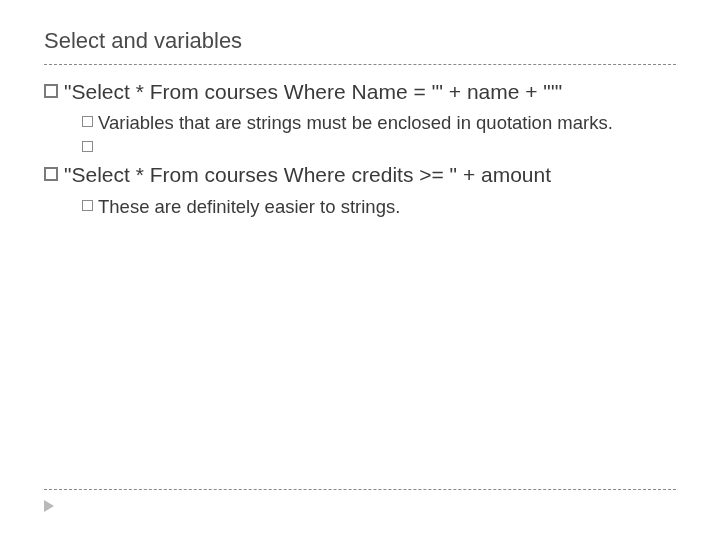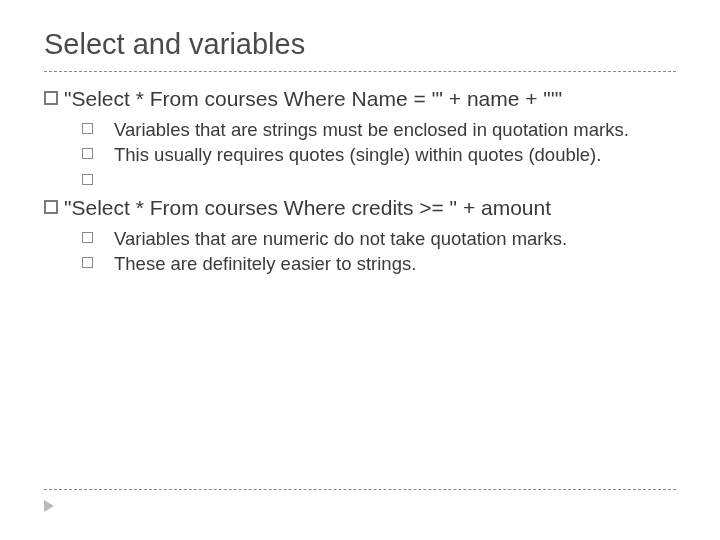--- a/index.html
+++ b/index.html
@@ -4,36 +4,36 @@
 <style>
   * { margin: 0; padding: 0; box-sizing: border-box; }
   html, body { width: 720px; height: 540px; background: #fff; font-family: Arial, Helvetica, sans-serif; color: #3a3a3a; }
   .slide {
     width: 720px;
     height: 540px;
     padding: 28px 44px 36px 44px;
     position: relative;
   }
   .title {
-    font-size: 29px;
+    font-size: 22px;
     font-weight: 400;
     color: #4a4a4a;
     padding-bottom: 10px;
     border-bottom: 1px dashed #888;
     margin-bottom: 14px;
   }
   .content { font-size: 20px; line-height: 1.25; }
   .lvl1 { display: flex; align-items: flex-start; margin-bottom: 4px; }
   .lvl1 .bullet-box {
     width: 14px; height: 14px; border: 2px solid #7a7a7a; flex: 0 0 auto;
     margin-top: 5px; margin-right: 6px;
   }
   .lvl1 .text { font-size: 21px; color: #3a3a3a; }
   .sub-group { padding-left: 38px; margin-top: 6px; margin-bottom: 10px; }
-  .lvl2 { display: flex; align-items: flex-start; margin-bottom: 2px; gap: 16px; }
+  .lvl2 { display: flex; align-items: flex-start; margin-bottom: 2px; }
   .lvl2 .bullet-box {
     width: 11px; height: 11px; border: 1.6px solid #8a8a8a; flex: 0 0 auto;
     margin-top: 5px; margin-right: 5px;
   }
   .lvl2 .text { font-size: 18.5px; color: #3a3a3a; }
   .footer-rule {
     position: absolute;
     left: 44px; right: 44px; bottom: 50px;
     border-top: 1px dashed #888;
     height: 0;
@@ -59,36 +59,28 @@
       <span class="bullet-box"></span>
       <span class="text">"Select * From courses Where Name = '" + name + "'"</span>
     </div>
     <div class="sub-group">
       <div class="lvl2">
         <span class="bullet-box"></span>
         <span class="text">Variables that are strings must be enclosed in quotation marks.</span>
       </div>
       <div class="lvl2">
         <span class="bullet-box"></span>
-        <span class="text">This usually requires quotes (single) within quotes (double).</span>
-      </div>
-      <div class="lvl2">
-        <span class="bullet-box"></span>
       </div>
     </div>
 
     <div class="lvl1">
       <span class="bullet-box"></span>
       <span class="text">"Select * From courses Where credits &gt;= " + amount</span>
     </div>
     <div class="sub-group">
-      <div class="lvl2">
-        <span class="bullet-box"></span>
-        <span class="text">Variables that are numeric do not take quotation marks.</span>
-      </div>
       <div class="lvl2">
         <span class="bullet-box"></span>
         <span class="text">These are definitely easier to strings.</span>
       </div>
     </div>
 
   </div>
 
   <div class="footer-rule"></div>
   <div class="footer-arrow"></div>

